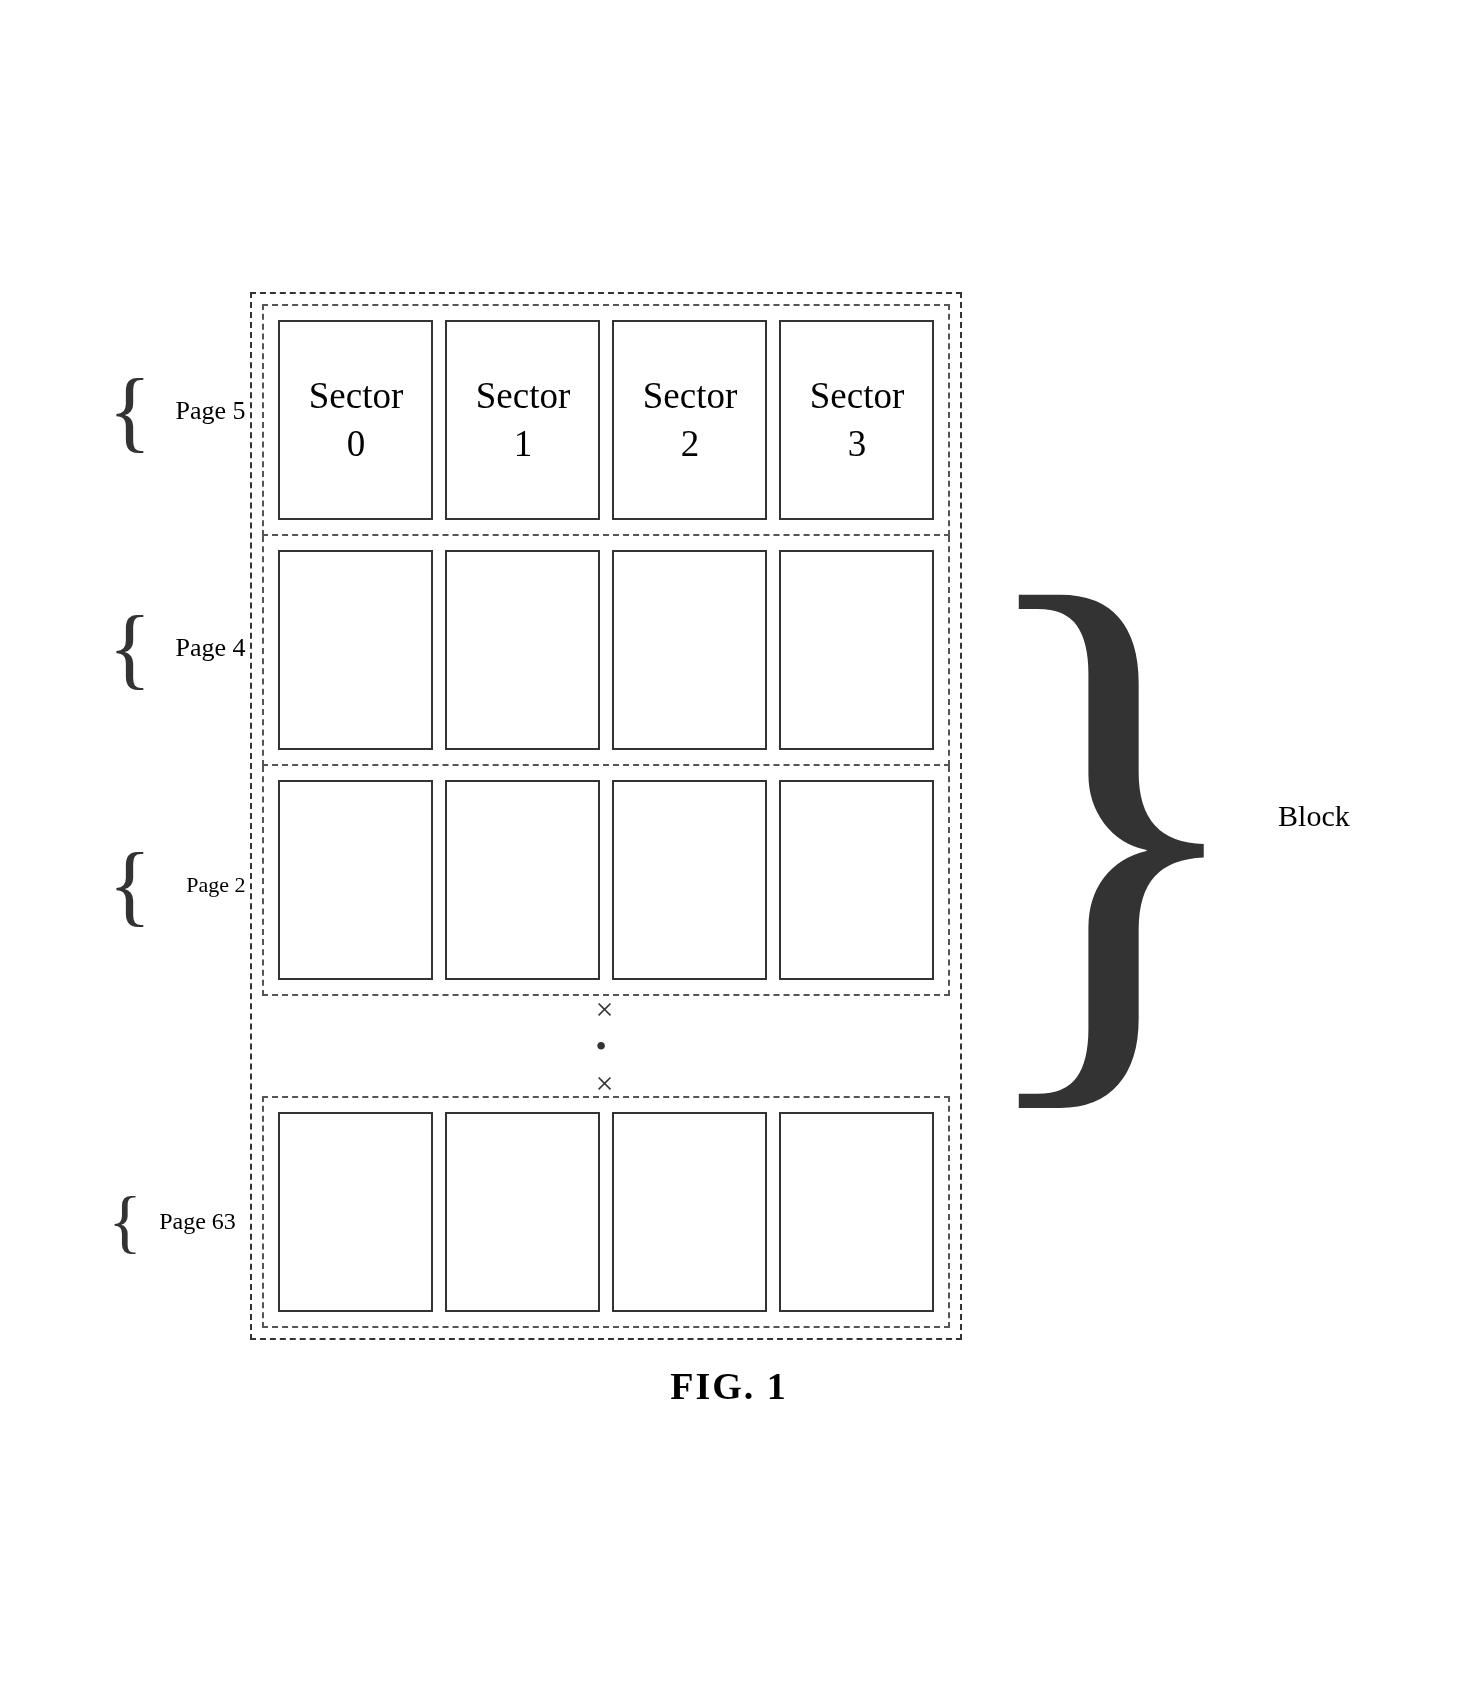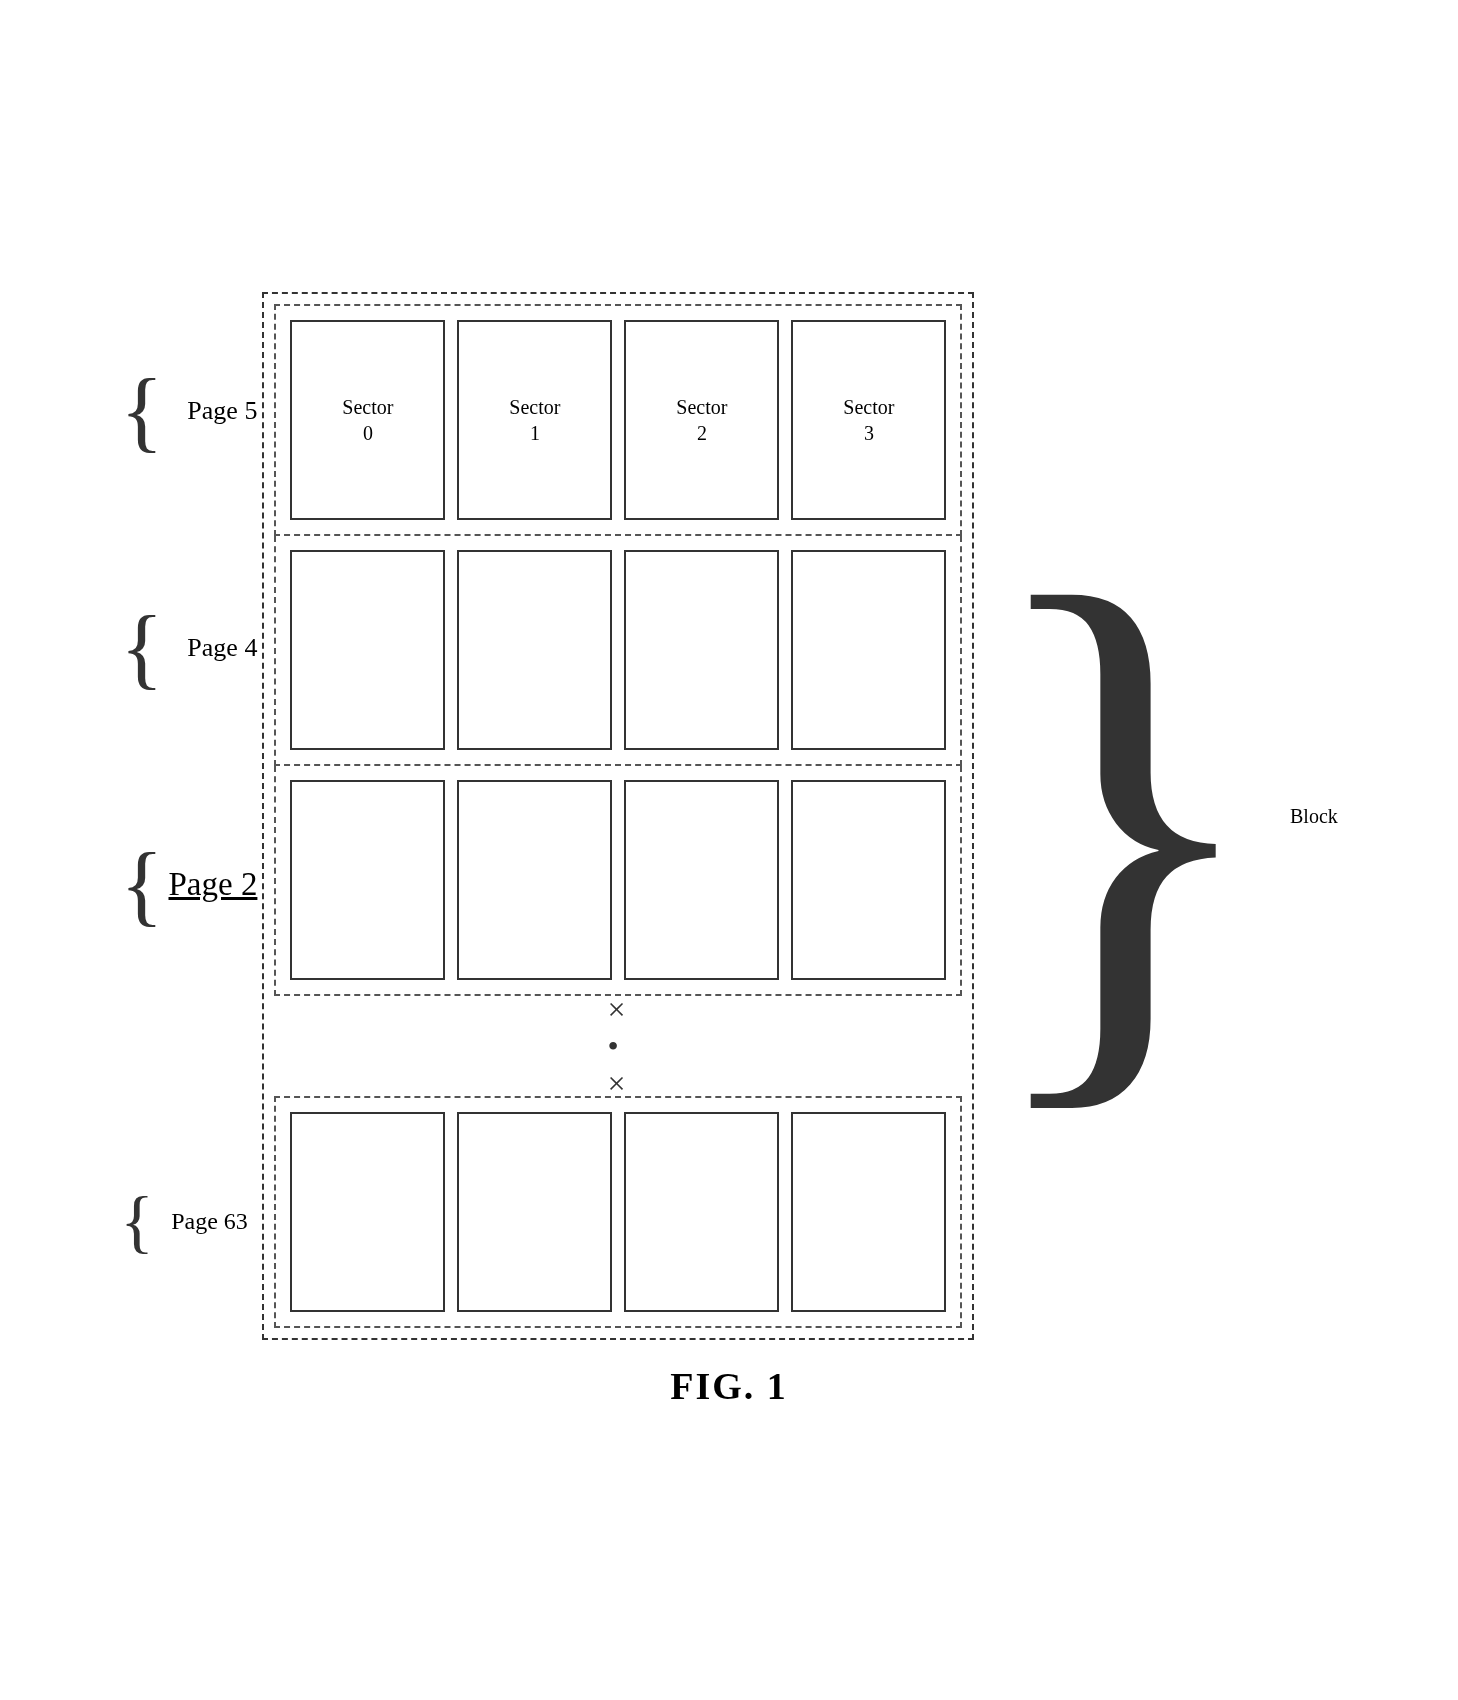--- a/index.html
+++ b/index.html
@@ -63,21 +63,21 @@
 
     .sector-cell {
       border: 2px solid #333;
       width: 155px;
       height: 200px;
       margin: 6px;
       display: flex;
       flex-direction: column;
       align-items: center;
       justify-content: center;
-      font-size: 20px;
+      font-size: 37px;
       line-height: 1.3;
       text-align: center;
     }
 
     .ellipsis-row {
       display: flex;
       align-items: center;
       justify-content: center;
       height: 100px;
       font-size: 32px;
@@ -88,21 +88,21 @@
     .brace-right-big {
       font-size: 620px;
       font-weight: 100;
       color: #333;
       line-height: 0.85;
       display: flex;
       align-items: center;
     }
 
     .block-label {
-      font-size: 20px;
+      font-size: 30px;
       margin-left: 18px;
       white-space: nowrap;
     }
 
     .block-brace-row {
       display: flex;
       flex-direction: row;
       align-items: center;
     }
 
@@ -158,21 +158,21 @@
       <div class="page-label-row">
             <span class="brace-char">{</span>
             <span class="page-label-text" style="font-size: 26px;">Page 5</span>
           </div>
           <div class="page-label-row">
             <span class="brace-char">{</span>
             <span class="page-label-text" style="font-size: 26px;">Page 4</span>
           </div>
           <div class="page-label-row">
             <span class="brace-char">{</span>
-            <span class="page-label-text" style="font-size: 33px; text-decoration: underline;">Page 2</span>
+            <span class="page-label-text" style="font-size: 22px;">Page 2</span>
           </div>
           <div style="flex: 0 0 100px; display: flex; align-items: center;"></div>
           <div class="page-label-row">
             <span class="brace-char brace-char-small">{</span>
             <span class="page-label-text" style="font-size: 24px;">Page 63</span>
           </div>
         </div>
 
       <div class="main-block" id="main-block">
       <div class="page-row">

